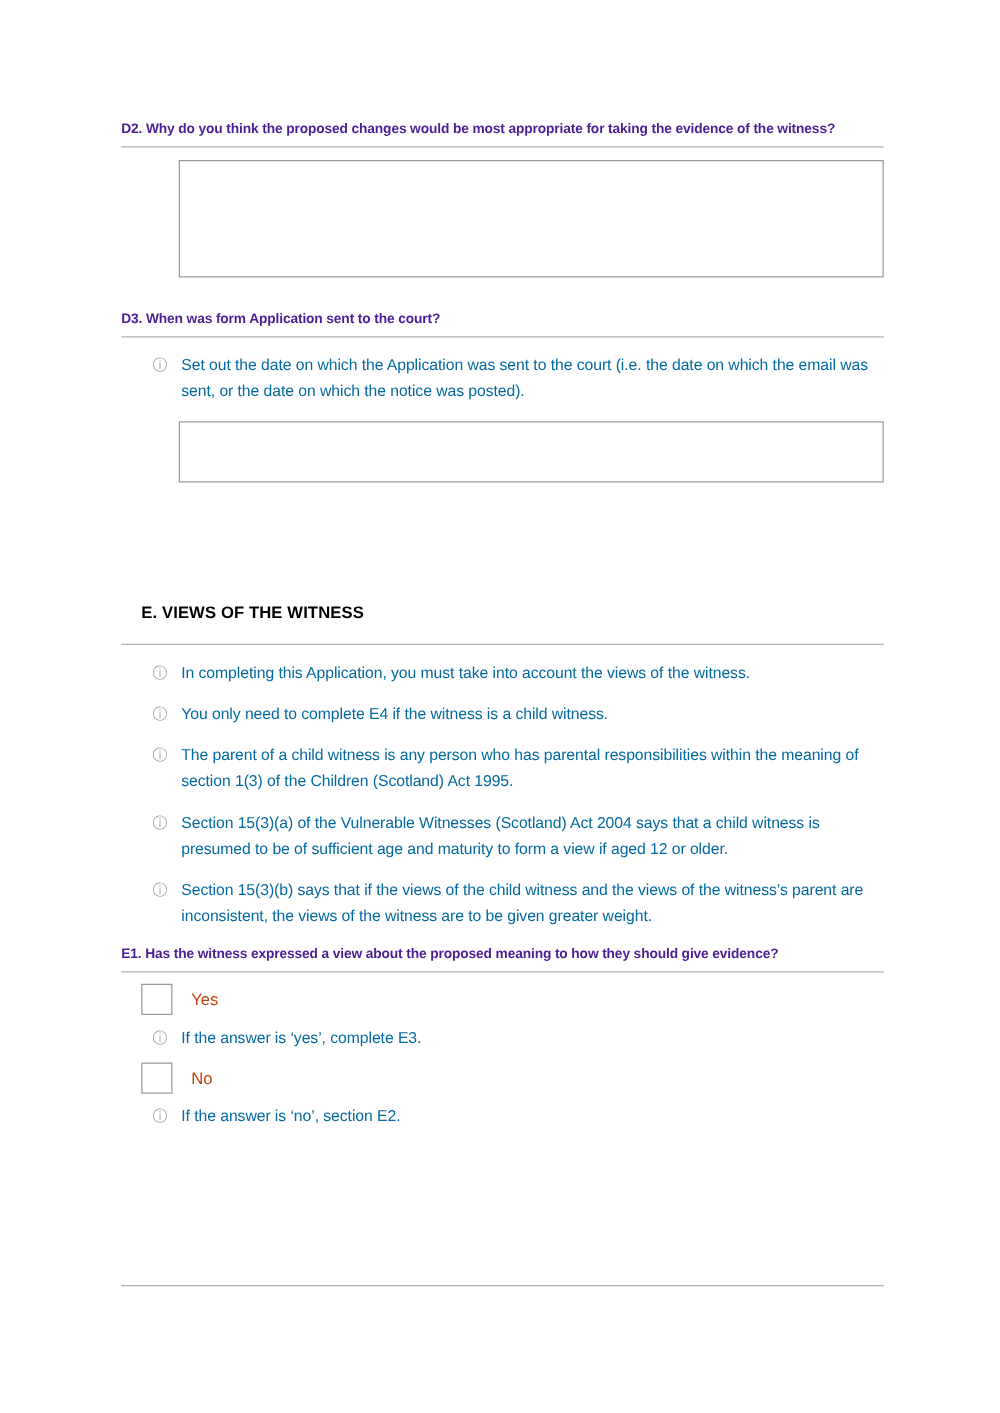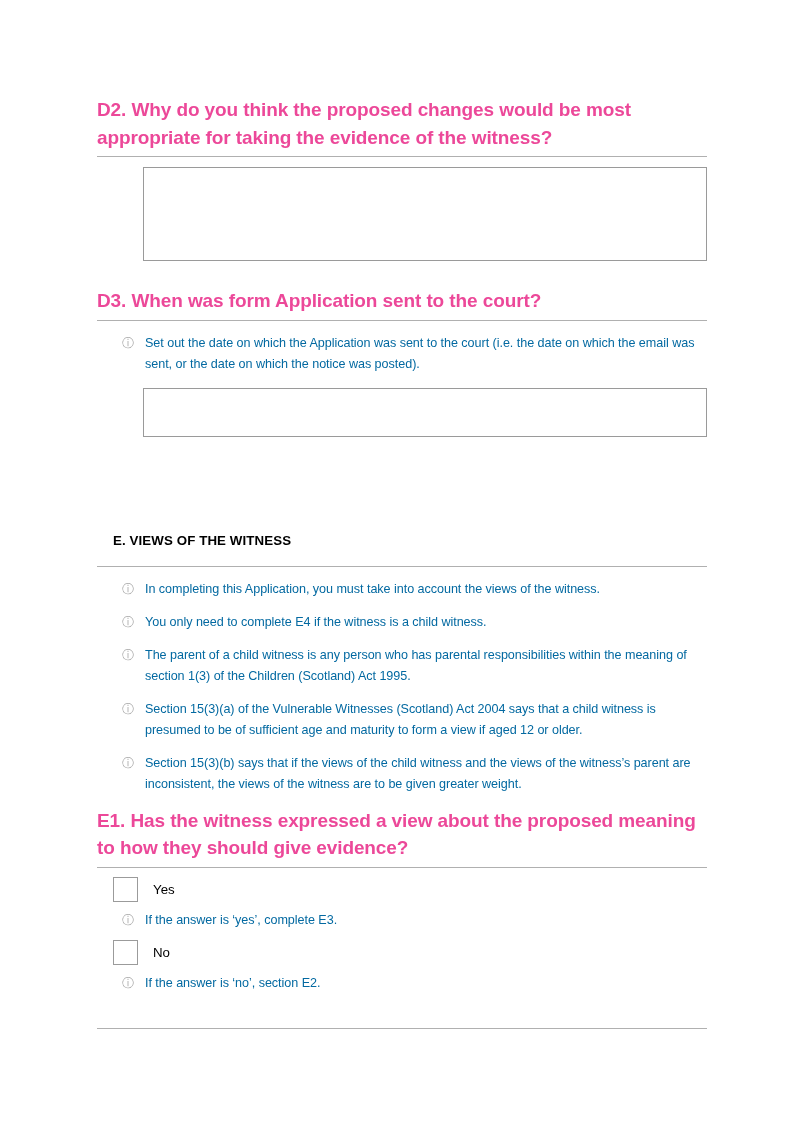--- a/index.html
+++ b/index.html
@@ -20,23 +20,23 @@
   }
   .content {
     position: absolute;
     left: 97px;
     top: 96px;
     width: 610px;
   }
 
   
   .q-heading {
-    font-size: 19px;
+    font-size: 11px;
     font-weight: bold;
-    color: #ec4899;
+    color: #4c1d95;
     line-height: 1.45;
     letter-spacing: -0.1px;
     margin: 0;
   }
   .sec-heading {
     font-size: 13.3px;
     font-weight: bold;
     color: #000000;
     line-height: 1.45;
     letter-spacing: 0.1px;
@@ -97,21 +97,21 @@
   .checkbox {
     box-sizing: border-box;
     width: 25px;
     height: 25px;
     border: 1px solid #9b9b9b;
     background: #ffffff;
     flex: 0 0 auto;
   }
   .option-label {
     font-size: 13.3px;
-    color: #000000;
+    color: #c2410c;
     margin-left: 15px;
     line-height: 1;
   }
   .note-row {
     display: flex;
     align-items: flex-start;
     margin-top: 8px;
     padding-left: 25px;
   }
 

